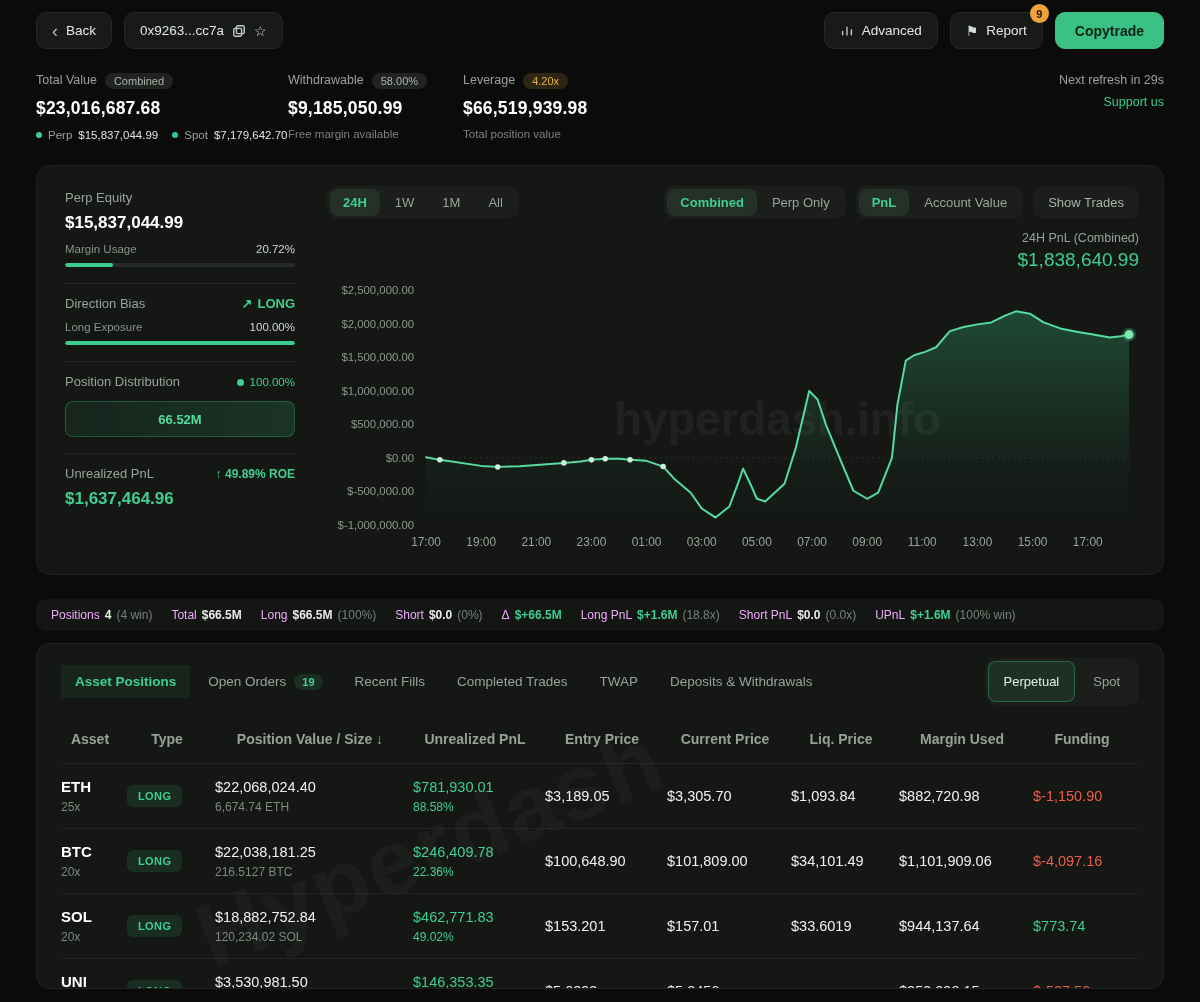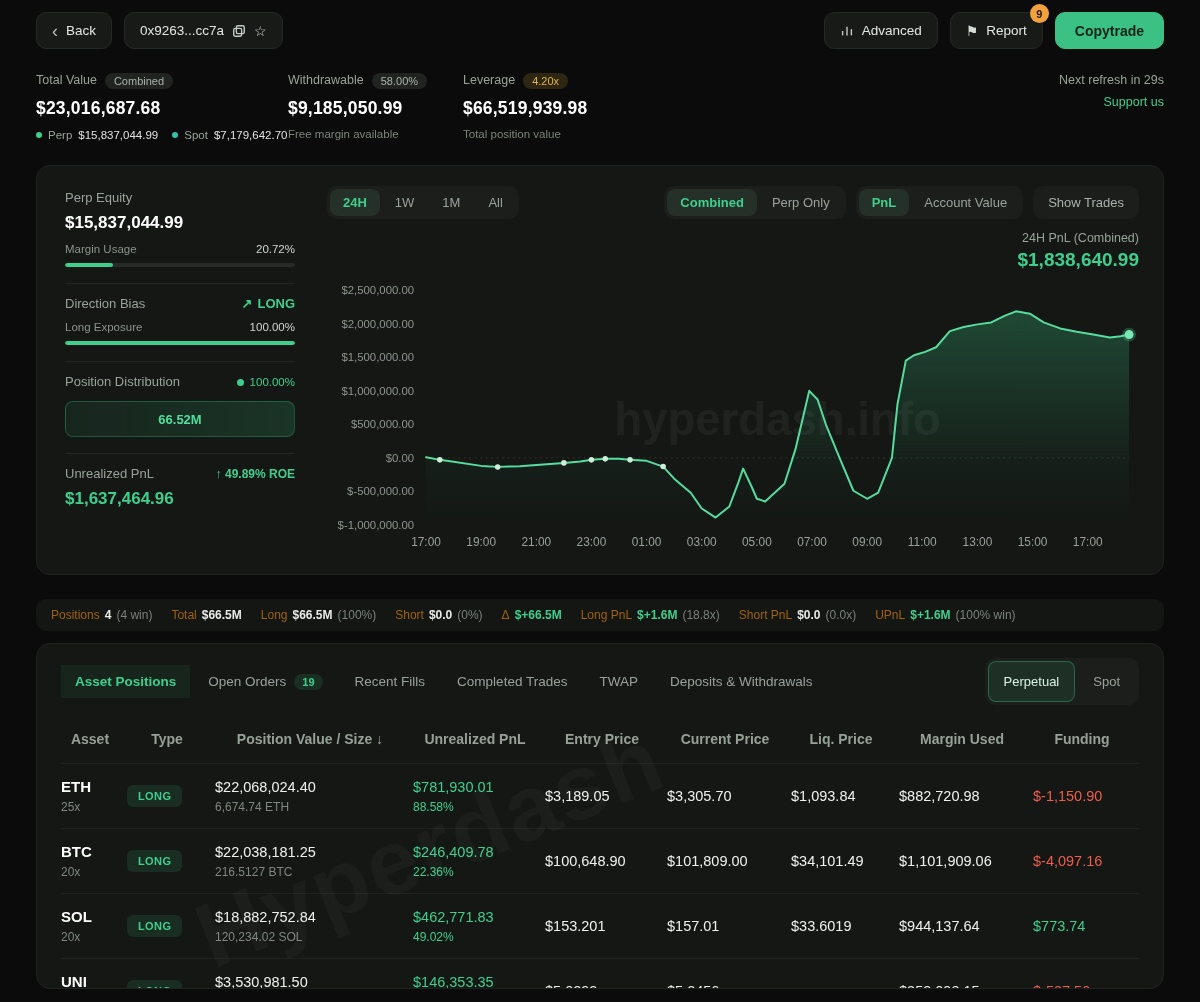--- a/index.html
+++ b/index.html
@@ -63,31 +63,31 @@
 
   
   .chartcol{flex:1;display:flex;flex-direction:column;min-width:0}
   .controls{display:flex;justify-content:space-between;align-items:center}
   .ctrl-right{display:flex;gap:10px;align-items:center}
   .tabgroup{display:flex;background:#1b1e1b;border-radius:10px;padding:3px;gap:2px}
   .tab{padding:6px 13px;border:none;border-radius:8px;background:transparent;font-size:13px;color:#99a29a}
   .tab.active{background:#243028;color:#3ecf8e;font-weight:600}
   .show-trades{background:#1b1e1b;border:none;border-radius:10px;padding:9px 15px;font-size:13px;color:#aab1aa}
   .pnl-caption{margin-top:12px;text-align:right;font-size:12.5px;color:#99a29a}
-  .pnl-value{margin-top:4px;text-align:right;font-size:19px;font-weight:700;color:#3ecf8e}
+  .pnl-value{margin-top:4px;text-align:right;font-size:19px;font-weight:400;color:#3ecf8e}
   #pnl-chart{width:100%;height:282px;margin-top:2px}
   #pnl-chart text{font-family:"Liberation Sans",sans-serif}
   .ytick{fill:#8d958d;font-size:11.5px}
   .xtick{fill:#99a19a;font-size:12px}
   .wmark{fill:rgba(255,255,255,.05);font-size:46px;font-weight:600}
 
   
   .summary-bar{margin-top:24px;padding:9px 15px;display:flex;gap:19px;align-items:center;border-radius:10px;background:#131613}
   .sum-item{display:flex;gap:5px;align-items:baseline;font-size:12px;white-space:nowrap}
-  .sum-label{color:#a16207}
+  .sum-label{color:#f0abfc}
   .sum-value{color:#e8ebe8;font-weight:600}
   .sum-value.green{color:#3ecf8e}
   .sum-extra{color:#79817a}
 
   
   .table-panel{margin-top:12px;padding:14px 24px 24px;position:relative;overflow:hidden;height:346px}
   .tabbar{display:flex;justify-content:space-between;align-items:center}
   .tabs-left{display:flex;gap:4px;align-items:center}
   .tbtn{display:flex;gap:8px;align-items:center;padding:9px 14px;border:none;border-radius:0;background:transparent;font-size:13.5px;color:#99a29a}
   .tbtn.active{color:#3ecf8e;background:rgba(62,207,142,.08);font-weight:600}

